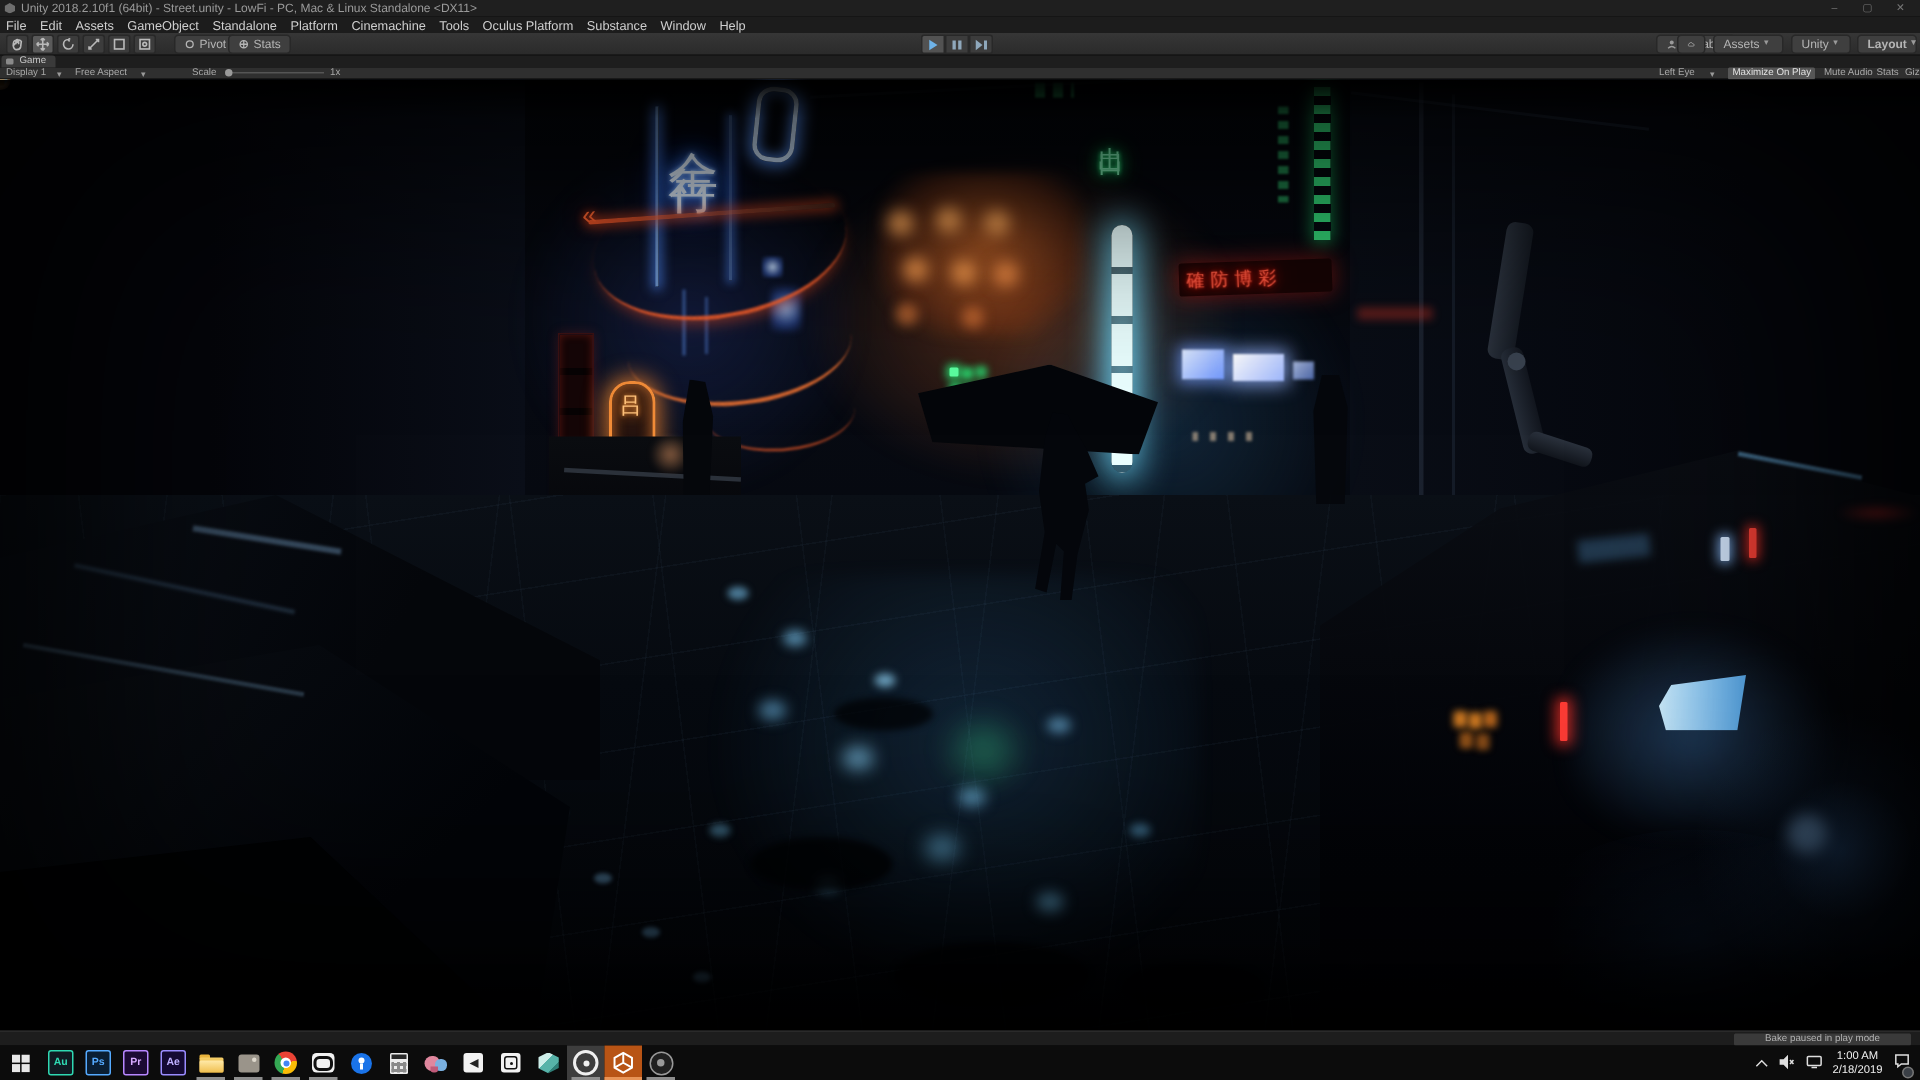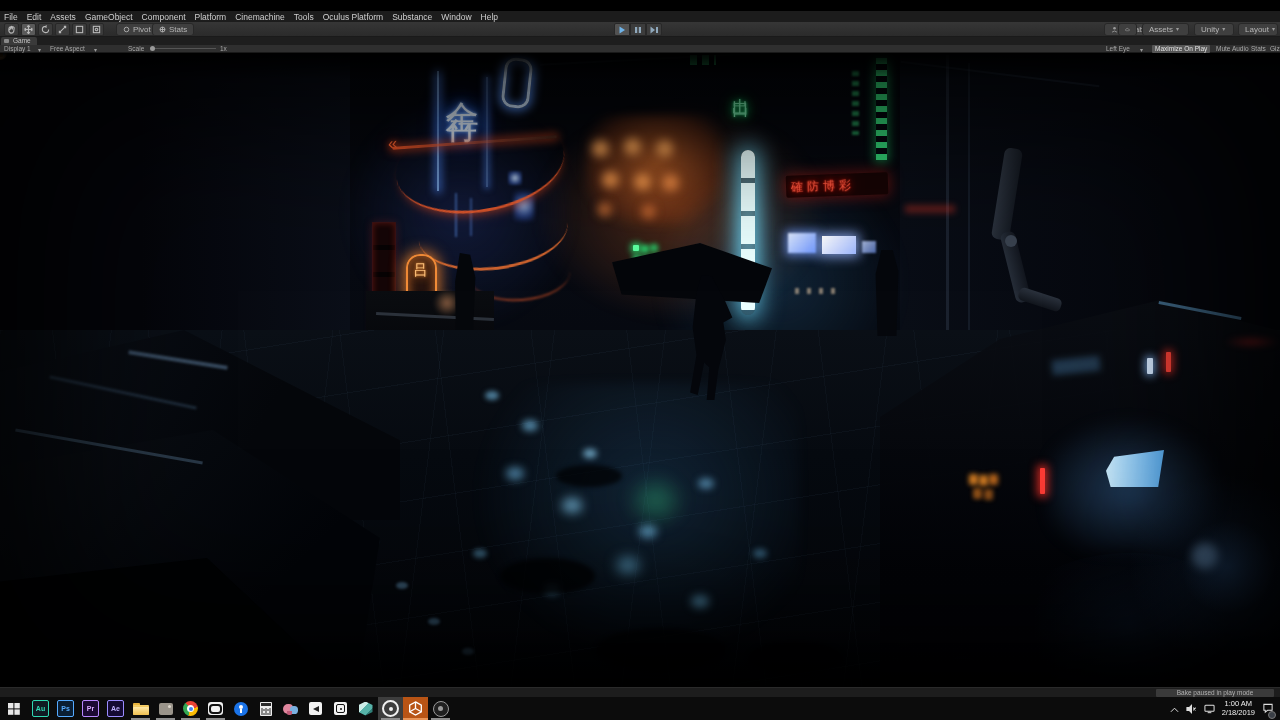--- a/index.html
+++ b/index.html
@@ -71,27 +71,34 @@
     font-size:7px;font-weight:bold;}
   #tray{margin-left:auto;display:flex;align-items:center;gap:7px;padding-right:6px;color:#e8e8e8;}
   #clock{font-size:7.5px;line-height:8.5px;text-align:center;color:#efefef;}
   .trayicon svg{stroke:#dedede;fill:none;stroke-width:1.1;}
 </style>
 </head>
 <body>
 
 <div id="app">
 
+  <div class="abs" id="titlebar">
+    <span id="unity-logo"></span>
+    <span id="title-text">Unity 2018.2.10f1 (64bit) - Street.unity - LowFi - PC, Mac &amp; Linux Standalone &lt;DX11&gt;</span>
+    <span class="winbtn" style="right:46px;">–</span>
+    <span class="winbtn" style="right:24px;">▢</span>
+    <span class="winbtn" style="right:2px;">✕</span>
+  </div>
 
   <div class="abs" id="menubar">
     <span class="menu-item">File</span>
     <span class="menu-item">Edit</span>
     <span class="menu-item">Assets</span>
     <span class="menu-item">GameObject</span>
-    <span class="menu-item">Component</span>
+    <span class="menu-item">Standalone</span>
     <span class="menu-item">Platform</span>
     <span class="menu-item">Cinemachine</span>
     <span class="menu-item">Tools</span>
     <span class="menu-item">Oculus Platform</span>
     <span class="menu-item">Substance</span>
     <span class="menu-item">Window</span>
     <span class="menu-item">Help</span>
   </div>
 
   <div class="abs" id="toolbar">
@@ -174,21 +181,21 @@
         </svg>
     </div>
     <div class="pill-btn" style="left:1142px;width:47px;">
       <span>Assets</span>
       <span class="caret">▾</span>
     </div>
     <div class="pill-btn" style="left:1194px;width:40px;">
       <span>Unity</span>
       <span class="caret">▾</span>
     </div>
-    <div class="pill-btn" style="left:1238px;width:40px;">
+    <div class="pill-btn" style="left:1238px;width:40px;font-weight:bold;">
       <span>Layout</span>
       <span class="caret">▾</span>
     </div>
   </div>
 
   <div class="abs" id="tabstrip">
     <div id="game-tab">
       <span id="game-tab-icon"></span>
       <span>Game</span>
     </div>

